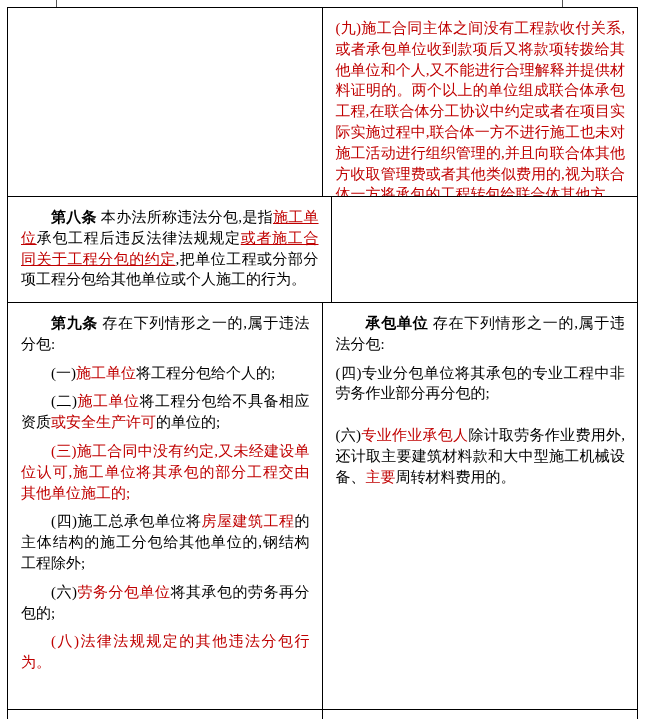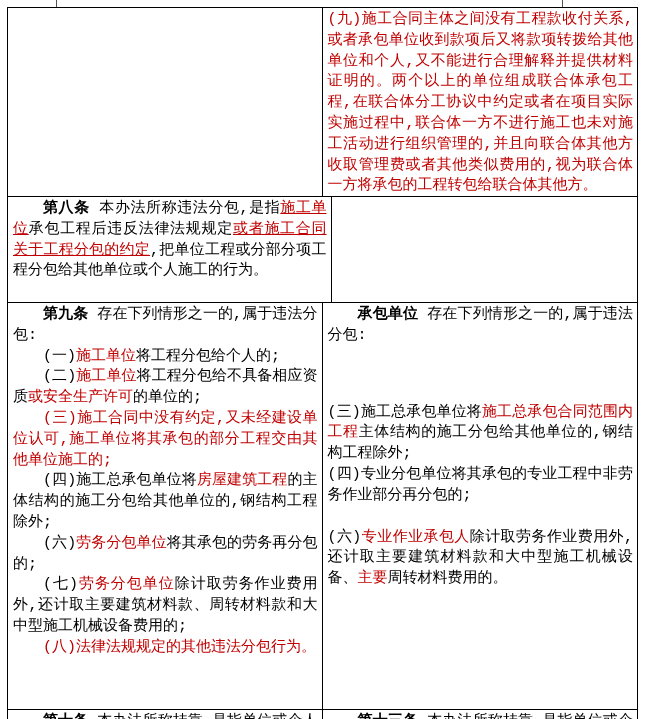--- a/index.html
+++ b/index.html
@@ -21,21 +21,21 @@
   .row { display:flex; border-bottom:1px solid var(--border); overflow:hidden; }
   .row-0 { height:188px; }
   .row-1 { height:105px;gap:39px; }
   .row-2 { height:406px; }
   .row-3 { height:60px; border-bottom:none; }
   .cell {
     width:50%; padding:2px 4px 0 5px; overflow:hidden;
     text-align:justify; word-break:break-all;
   }
   .cell.left { border-right:1px solid var(--border); width:calc(50% - 1px); }
-  .cell p { margin:0;font-family:Liberation Mono, monospace; }
+  .cell p { margin:8px; }
   .cell p.indent { text-indent:2em; }
   .cell p.gap-1 { margin-top:21px; }
   .cell p.gap-3 { margin-top:56px; }
   .seg-bold { font-weight:bold; }
   .seg-red { color:var(--red); }
   .seg-u { text-decoration:underline; }
 </style>
 </head>
 <body>
 
@@ -55,26 +55,24 @@
       </div>
     </div>
     <div class="row row-2">
       <div class="cell left">
         <p class="indent"><span class="seg-bold">第九条</span><span> 存在下列情形之一的,属于违法分包:</span></p>
         <p class="indent"><span>(一)</span><span class="seg-red">施工单位</span><span>将工程分包给个人的;</span></p>
         <p class="indent"><span>(二)</span><span class="seg-red">施工单位</span><span>将工程分包给不具备相应资质</span><span class="seg-red">或安全生产许可</span><span>的单位的;</span></p>
         <p class="indent"><span class="seg-red">(三)施工合同中没有约定,又未经建设单位认可,施工单位将其承包的部分工程交由其他单位施工的;</span></p>
         <p class="indent"><span>(四)施工总承包单位将</span><span class="seg-red">房屋建筑工程</span><span>的主体结构的施工分包给其他单位的,钢结构工程除外;</span></p>
         <p class="indent"><span>(六)</span><span class="seg-red">劳务分包单位</span><span>将其承包的劳务再分包的;</span></p>
-        <p class="indent"><span>(七)</span><span class="seg-red">劳务分包单位</span><span>除计取劳务作业费用外,还计取主要建筑材料款、周转材料款和大中型施工机械设备费用的;</span></p>
         <p class="indent"><span class="seg-red">(八)法律法规规定的其他违法分包行为。</span></p>
       </div>
       <div class="cell right">
         <p class="indent"><span class="seg-bold">承包单位</span><span> 存在下列情形之一的,属于违法分包:</span></p>
-        <p class="gap-3"><span>(三)施工总承包单位将</span><span class="seg-red">施工总承包合同范围内工程</span><span>主体结构的施工分包给其他单位的,钢结构工程除外;</span></p>
         <p><span>(四)专业分包单位将其承包的专业工程中非劳务作业部分再分包的;</span></p>
         <p class="gap-1"><span>(六)</span><span class="seg-red">专业作业承包人</span><span>除计取劳务作业费用外,还计取主要建筑材料款和大中型施工机械设备、</span><span class="seg-red">主要</span><span>周转材料费用的。</span></p>
       </div>
     </div>
     <div class="row row-3">
       <div class="cell left">
         <p class="indent"><span class="seg-bold">第十条</span><span> 本办法所称挂靠,是指单位或个人以其他有资质的施工单位的名义承揽工程的行为。</span></p>
       </div>
       <div class="cell right">
         <p class="indent"><span class="seg-bold">第十三条</span><span> 本办法所称挂靠,是指单位或个人以其他有资质的施工单位的名义承揽工程的行为。</span></p>

